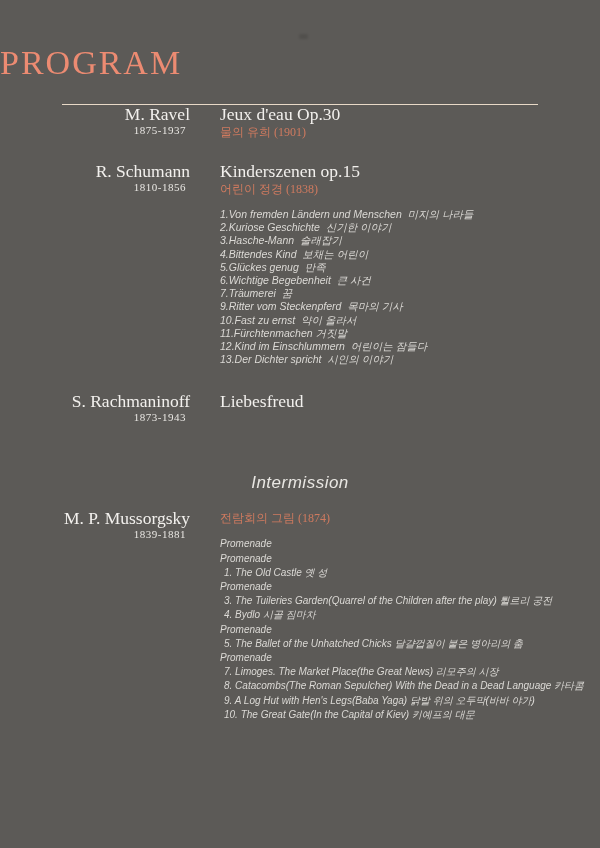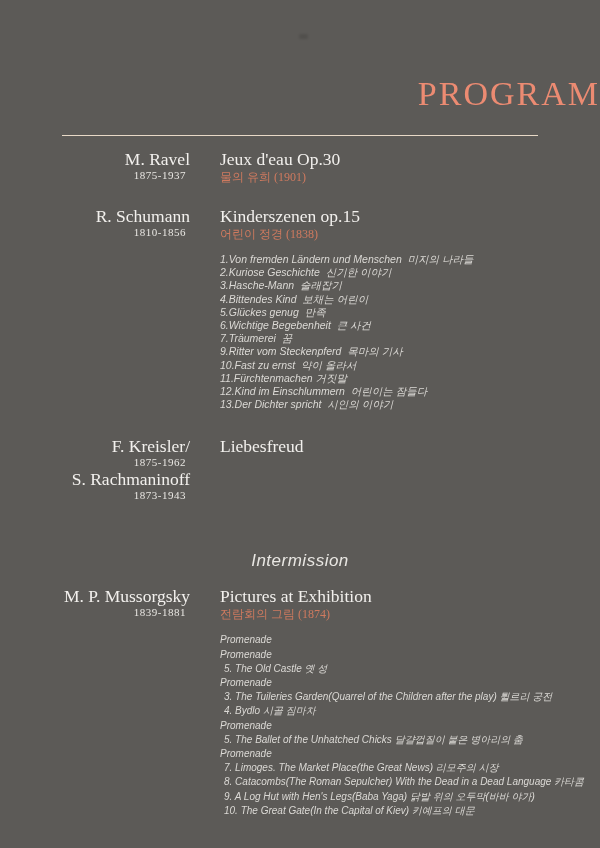--- a/index.html
+++ b/index.html
@@ -16,36 +16,36 @@
     position: absolute;
     left: 299px; top: 34px;
     width: 9px; height: 5px;
     background: #2e2c2a;
     opacity: .22;
     border-radius: 2px;
     filter: blur(1px);
   }
   .title {
     margin: 0;
-    padding-top: 77px;
-    text-align: right;
+    padding-top: 46px;
+    text-align: left;
     font-size: 34px;
     line-height: 34px;
     font-weight: normal;
     letter-spacing: 2px;
     color: var(--accent, #ec8b72);
     font-family: "Liberation Serif", serif;
   }
   .divider {
     width: 476px;
     height: 1px;
     margin: 24px auto 0;
     background: var(--divider, #e8d9c7);
   }
-  #program { margin-top: 14px; }
+  #program { }
   #program > *:nth-child(2) { margin-top: 22px; }
   #program > *:nth-child(3) { margin-top: 26px; }
   #program > *:nth-child(4) { margin-top: 48px; }
   #program > *:nth-child(5) { margin-top: 16px; }
 
   .section { display: flex; align-items: flex-start; }
   .col-left { flex: none; width: 190px; text-align: right; }
   .col-right { flex: 1; margin-left: 30px; min-width: 0; }
 
   .composer-name {
@@ -153,24 +153,20 @@
 
   <div class="movement-line">12.Kind im Einschlummern  어린이는 잠들다</div>
 
   <div class="movement-line">13.Der Dichter spricht  시인의 이야기</div>
 </div>
     </div>
   </section>
 
   <section class="section">
     <div class="col-left">
-  <div class="composer">
-    <div class="composer-name">F. Kreisler/</div>
-    <div class="composer-dates">1875-1962</div>
-  </div>
 
   <div class="composer">
     <div class="composer-name">S. Rachmaninoff</div>
     <div class="composer-dates">1873-1943</div>
   </div>
 </div>
     <div class="col-right">
       <div class="piece-title">Liebesfreud</div>
 
     </div>
@@ -179,29 +175,28 @@
   <div class="intermission">Intermission</div>
 
   <section class="section">
     <div class="col-left">
   <div class="composer">
     <div class="composer-name">M. P. Mussorgsky</div>
     <div class="composer-dates">1839-1881</div>
   </div>
 </div>
     <div class="col-right">
-      <div class="piece-title">Pictures at Exhibition</div>
       <div class="piece-subtitle">전람회의 그림 (1874)</div>
       <div class="movements">
   <div class="movement-line">Promenade</div>
 
 
   <div class="movement-line">Promenade</div>
 
-  <div class="movement-line indent">5. The Old Castle 옛 성</div>
+  <div class="movement-line indent">1. The Old Castle 옛 성</div>
 
   <div class="movement-line">Promenade</div>
 
   <div class="movement-line indent">3. The Tuileries Garden(Quarrel of the Children after the play) 튈르리 궁전</div>
 
   <div class="movement-line indent">4. Bydlo 시골 짐마차</div>
 
   <div class="movement-line">Promenade</div>
 
   <div class="movement-line indent">5. The Ballet of the Unhatched Chicks 달걀껍질이 붙은 병아리의 춤</div>

